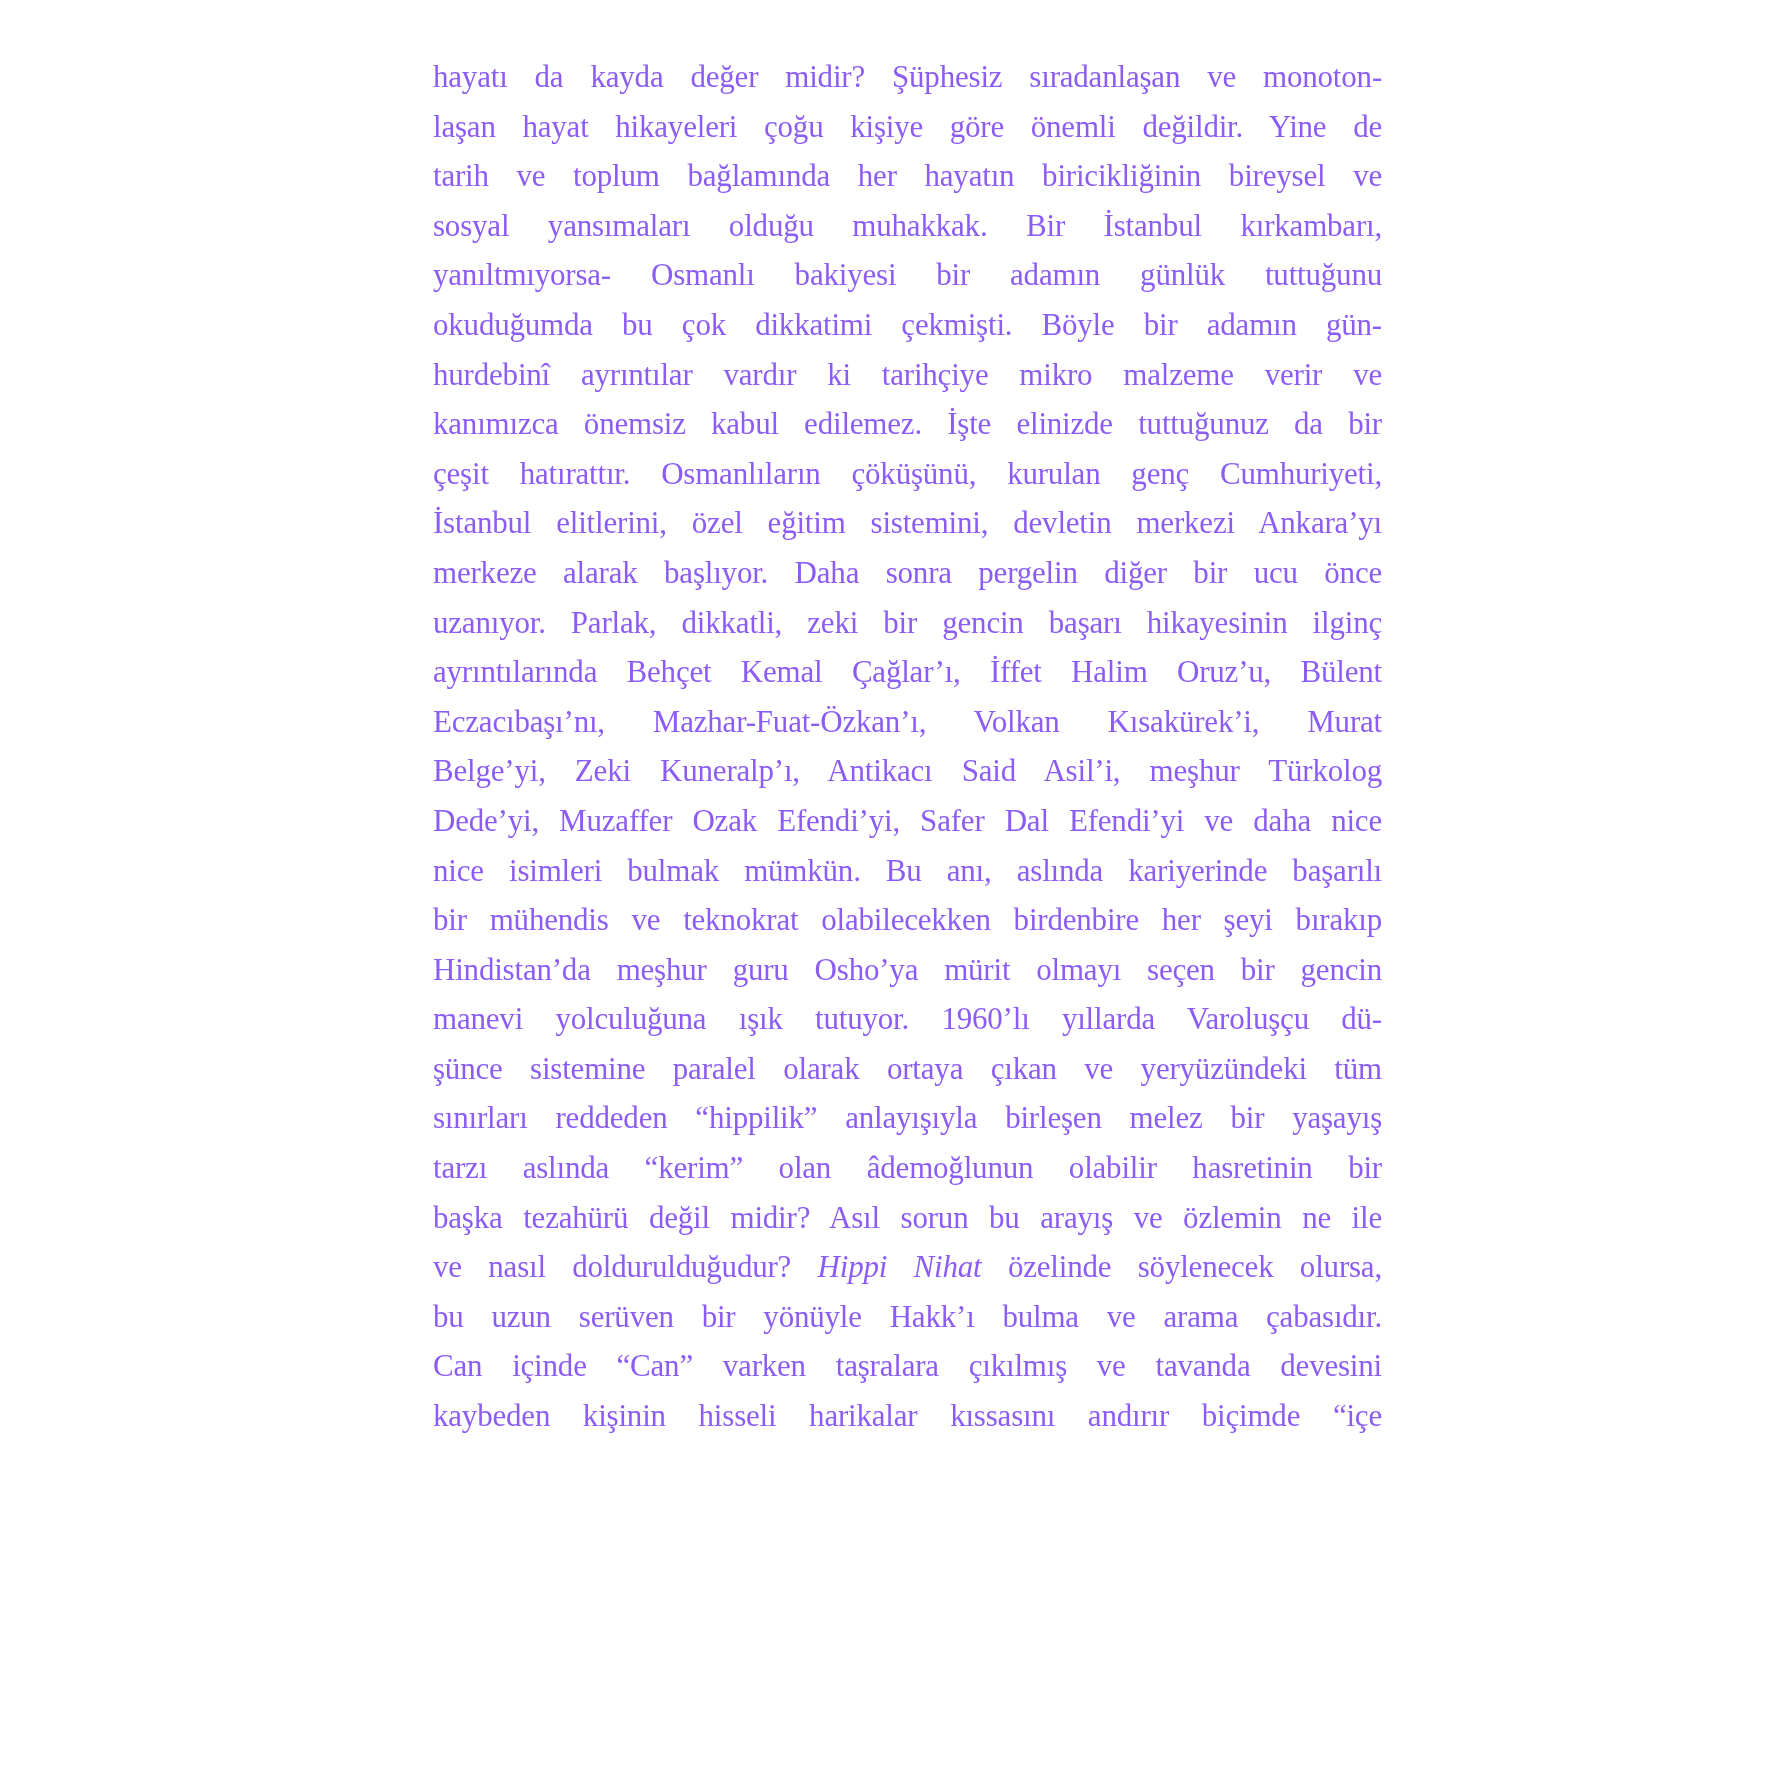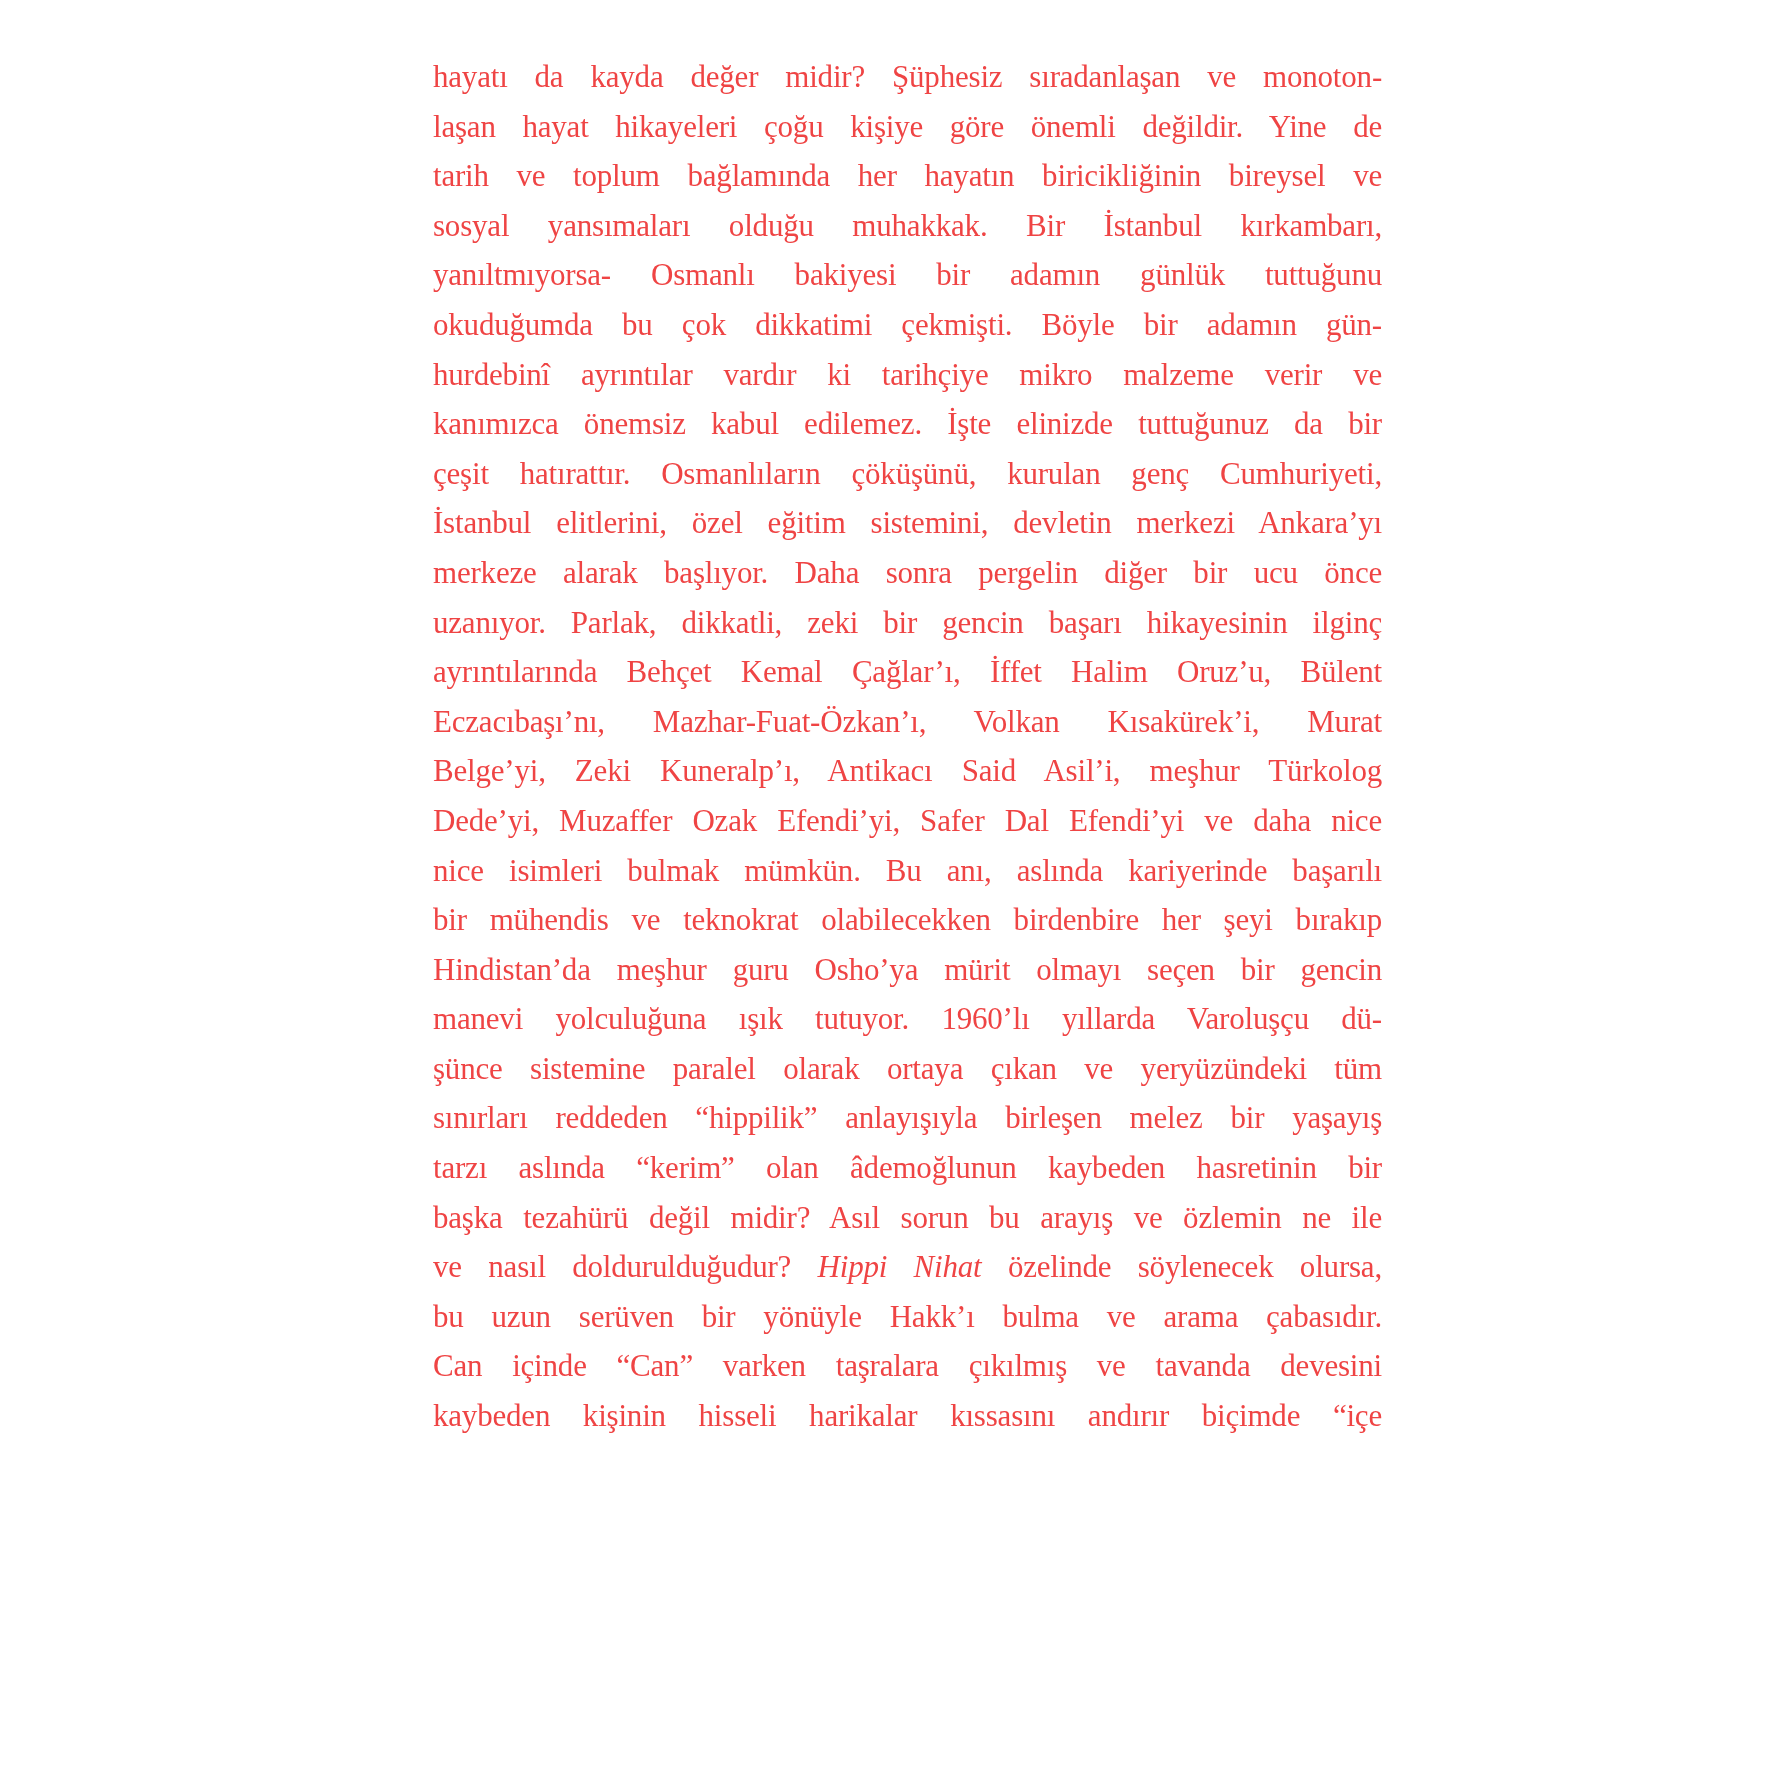--- a/index.html
+++ b/index.html
@@ -33,21 +33,21 @@
     text-align-last: justify;
     -moz-text-align-last: justify;
   }
   .line em {
   }
 </style>
 </head>
 <body style="background: rgb(255, 255, 255);">
 
 <div class="book-page">
-  <div class="text-block" style="color: #ef4444;">
+  <div class="text-block" style="color: #8b5cf6;">
       <div class="line">hayatı da kayda değer midir? Şüphesiz sıradanlaşan ve monoton-</div>
       <div class="line">laşan hayat hikayeleri çoğu kişiye göre önemli değildir. Yine de</div>
       <div class="line">tarih ve toplum bağlamında her hayatın biricikliğinin bireysel ve</div>
       <div class="line">sosyal yansımaları olduğu muhakkak. Bir İstanbul kırkambarı,</div>
       <div class="line">yanıltmıyorsa- Osmanlı bakiyesi bir adamın günlük tuttuğunu</div>
       <div class="line">okuduğumda bu çok dikkatimi çekmişti. Böyle bir adamın gün-</div>
       <div class="line">hurdebinî ayrıntılar vardır ki tarihçiye mikro malzeme verir ve</div>
       <div class="line">kanımızca önemsiz kabul edilemez. İşte elinizde tuttuğunuz da bir</div>
       <div class="line">çeşit hatırattır. Osmanlıların çöküşünü, kurulan genç Cumhuriyeti,</div>
       <div class="line">İstanbul elitlerini, özel eğitim sistemini, devletin merkezi Ankara’yı</div>
@@ -56,20 +56,20 @@
       <div class="line">ayrıntılarında Behçet Kemal Çağlar’ı, İffet Halim Oruz’u, Bülent</div>
       <div class="line">Eczacıbaşı’nı, Mazhar-Fuat-Özkan’ı, Volkan Kısakürek’i, Murat</div>
       <div class="line">Belge’yi, Zeki Kuneralp’ı, Antikacı Said Asil’i, meşhur Türkolog</div>
       <div class="line">Dede’yi, Muzaffer Ozak Efendi’yi, Safer Dal Efendi’yi ve daha nice</div>
       <div class="line">nice isimleri bulmak mümkün. Bu anı, aslında kariyerinde başarılı</div>
       <div class="line">bir mühendis ve teknokrat olabilecekken birdenbire her şeyi bırakıp</div>
       <div class="line">Hindistan’da meşhur guru Osho’ya mürit olmayı seçen bir gencin</div>
       <div class="line">manevi yolculuğuna ışık tutuyor. 1960’lı yıllarda Varoluşçu dü-</div>
       <div class="line">şünce sistemine paralel olarak ortaya çıkan ve yeryüzündeki tüm</div>
       <div class="line">sınırları reddeden “hippilik” anlayışıyla birleşen melez bir yaşayış</div>
-      <div class="line">tarzı aslında “kerim” olan âdemoğlunun kaybeden hasretinin bir</div>
+      <div class="line">tarzı aslında “kerim” olan âdemoğlunun olabilir hasretinin bir</div>
       <div class="line">başka tezahürü değil midir? Asıl sorun bu arayış ve özlemin ne ile</div>
       <div class="line">ve nasıl doldurulduğudur? <em>Hippi Nihat</em> özelinde söylenecek olursa,</div>
       <div class="line">bu uzun serüven bir yönüyle Hakk’ı bulma ve arama çabasıdır.</div>
       <div class="line">Can içinde “Can” varken taşralara çıkılmış ve tavanda devesini</div>
       <div class="line">kaybeden kişinin hisseli harikalar kıssasını andırır biçimde “içe</div>
     </div>
 </div>
 
 </body></html>

